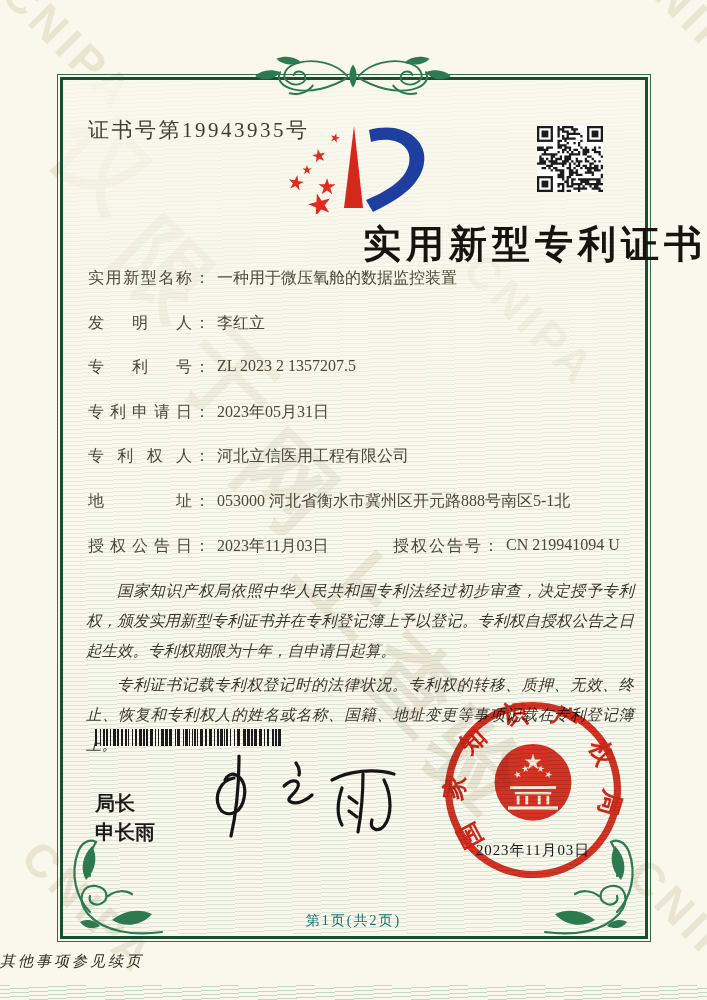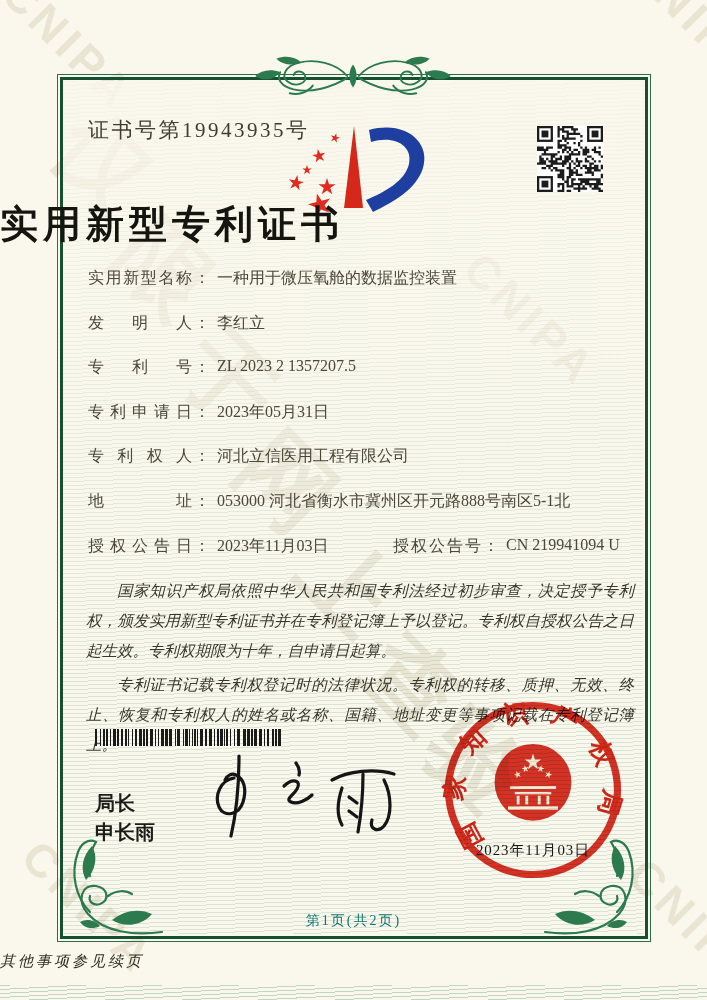--- a/index.html
+++ b/index.html
@@ -30,21 +30,21 @@
   
   .orn{z-index:3;pointer-events:none;}
   .orn-top{left:247px;top:53px;width:212px;height:46px;}
   .orn-bl{left:56px;top:834px;width:112px;height:106px;}
   .orn-br{left:539px;top:834px;width:112px;height:106px;transform:scaleX(-1);}
 
   
   .cert-no{left:88px;top:116px;font-size:21px;letter-spacing:2.5px;color:#3f3c33;z-index:3;}
   .logo{left:283px;top:120px;width:152px;height:94px;z-index:3;}
   .qr{left:537px;top:126px;width:66px;height:66px;z-index:3;}
-  .title{left:0;top:199px;width:100%;text-align:left;font-size:38px;font-weight:bold;
+  .title{left:0;top:219px;width:100%;text-align:right;font-size:38px;font-weight:bold;
          letter-spacing:5px;color:#16140f;z-index:3;}
 
   
   .fields{left:88px;top:268px;width:545px;z-index:3;font-size:16px;color:#4c4839;}
   .frow{display:flex;height:44.6px;align-items:flex-start;white-space:nowrap;}
   .flabel{display:inline-block;width:104px;text-align:justify;text-align-last:justify;}
   .flabel2{display:inline-block;width:88px;text-align:justify;text-align-last:justify;}
   .fcolon{margin:0 7px 0 2px;}
   .gv1{display:inline-block;width:176px;}
   .g2{display:flex;}

